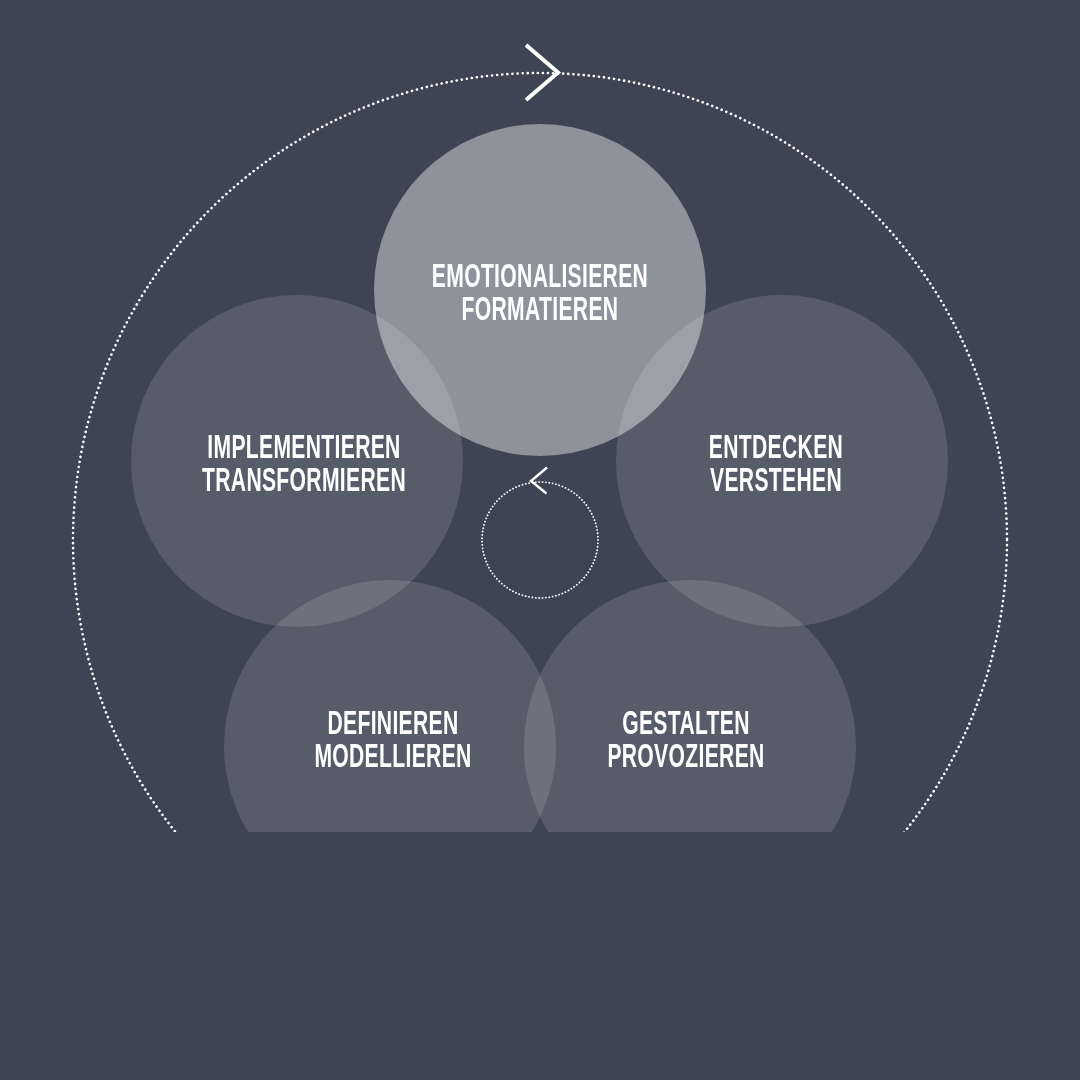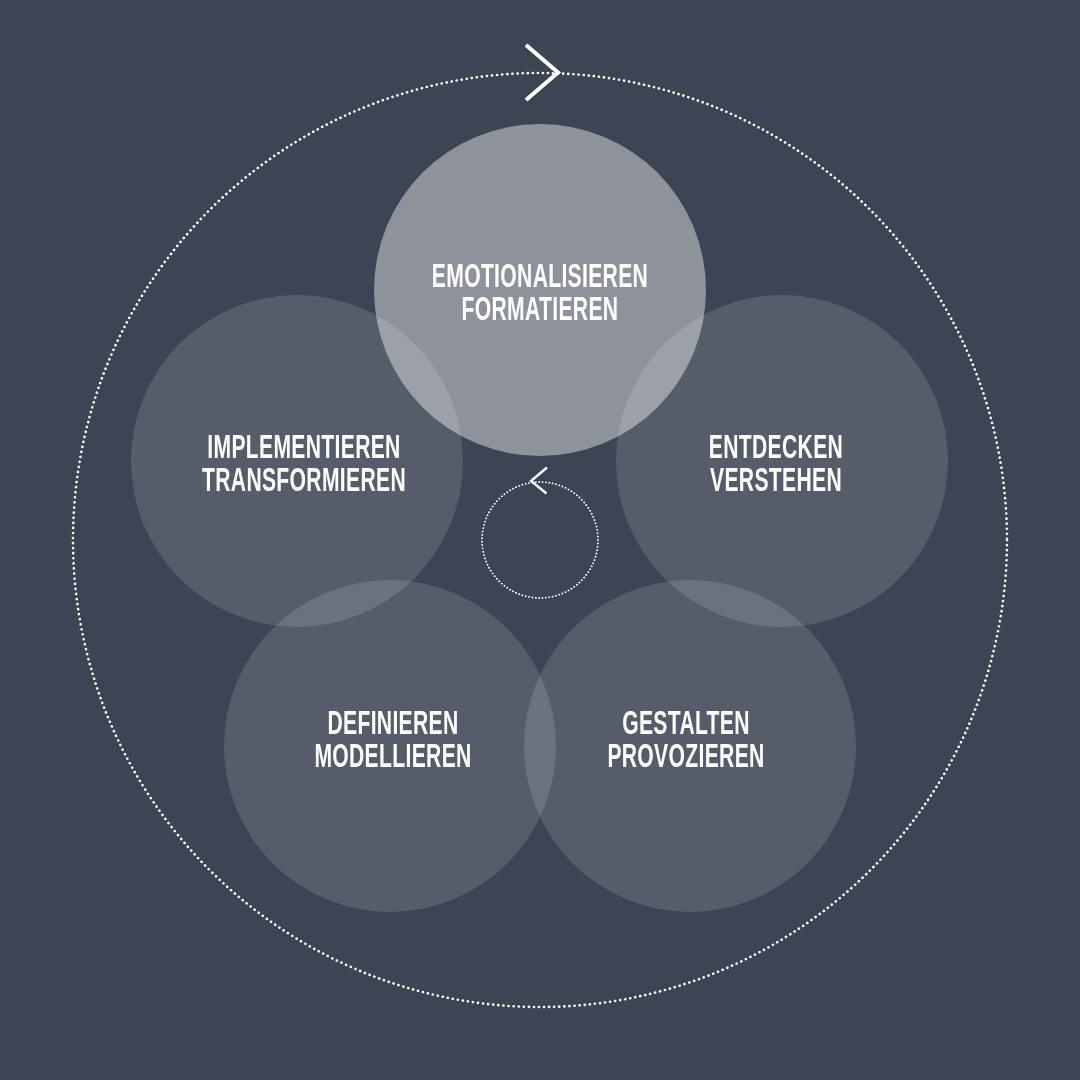--- a/index.html
+++ b/index.html
@@ -1,21 +1,21 @@
 <!DOCTYPE html>
 <html><head>
 <meta charset="utf-8">
 <style>
   html, body { margin: 0; padding: 0; }
   body { background: #3d4454; }
 
   .stage {
     position: relative;
     width: 1080px;
-    height: 1080px;
+    height: 832px;
     background: #3d4454;
     overflow: hidden;
     font-family: "Liberation Sans", sans-serif;
   }
 
   .ring-svg {
     position: absolute;
     left: 0; top: 0;
     width: 1080px; height: 1080px;
     z-index: 2;

